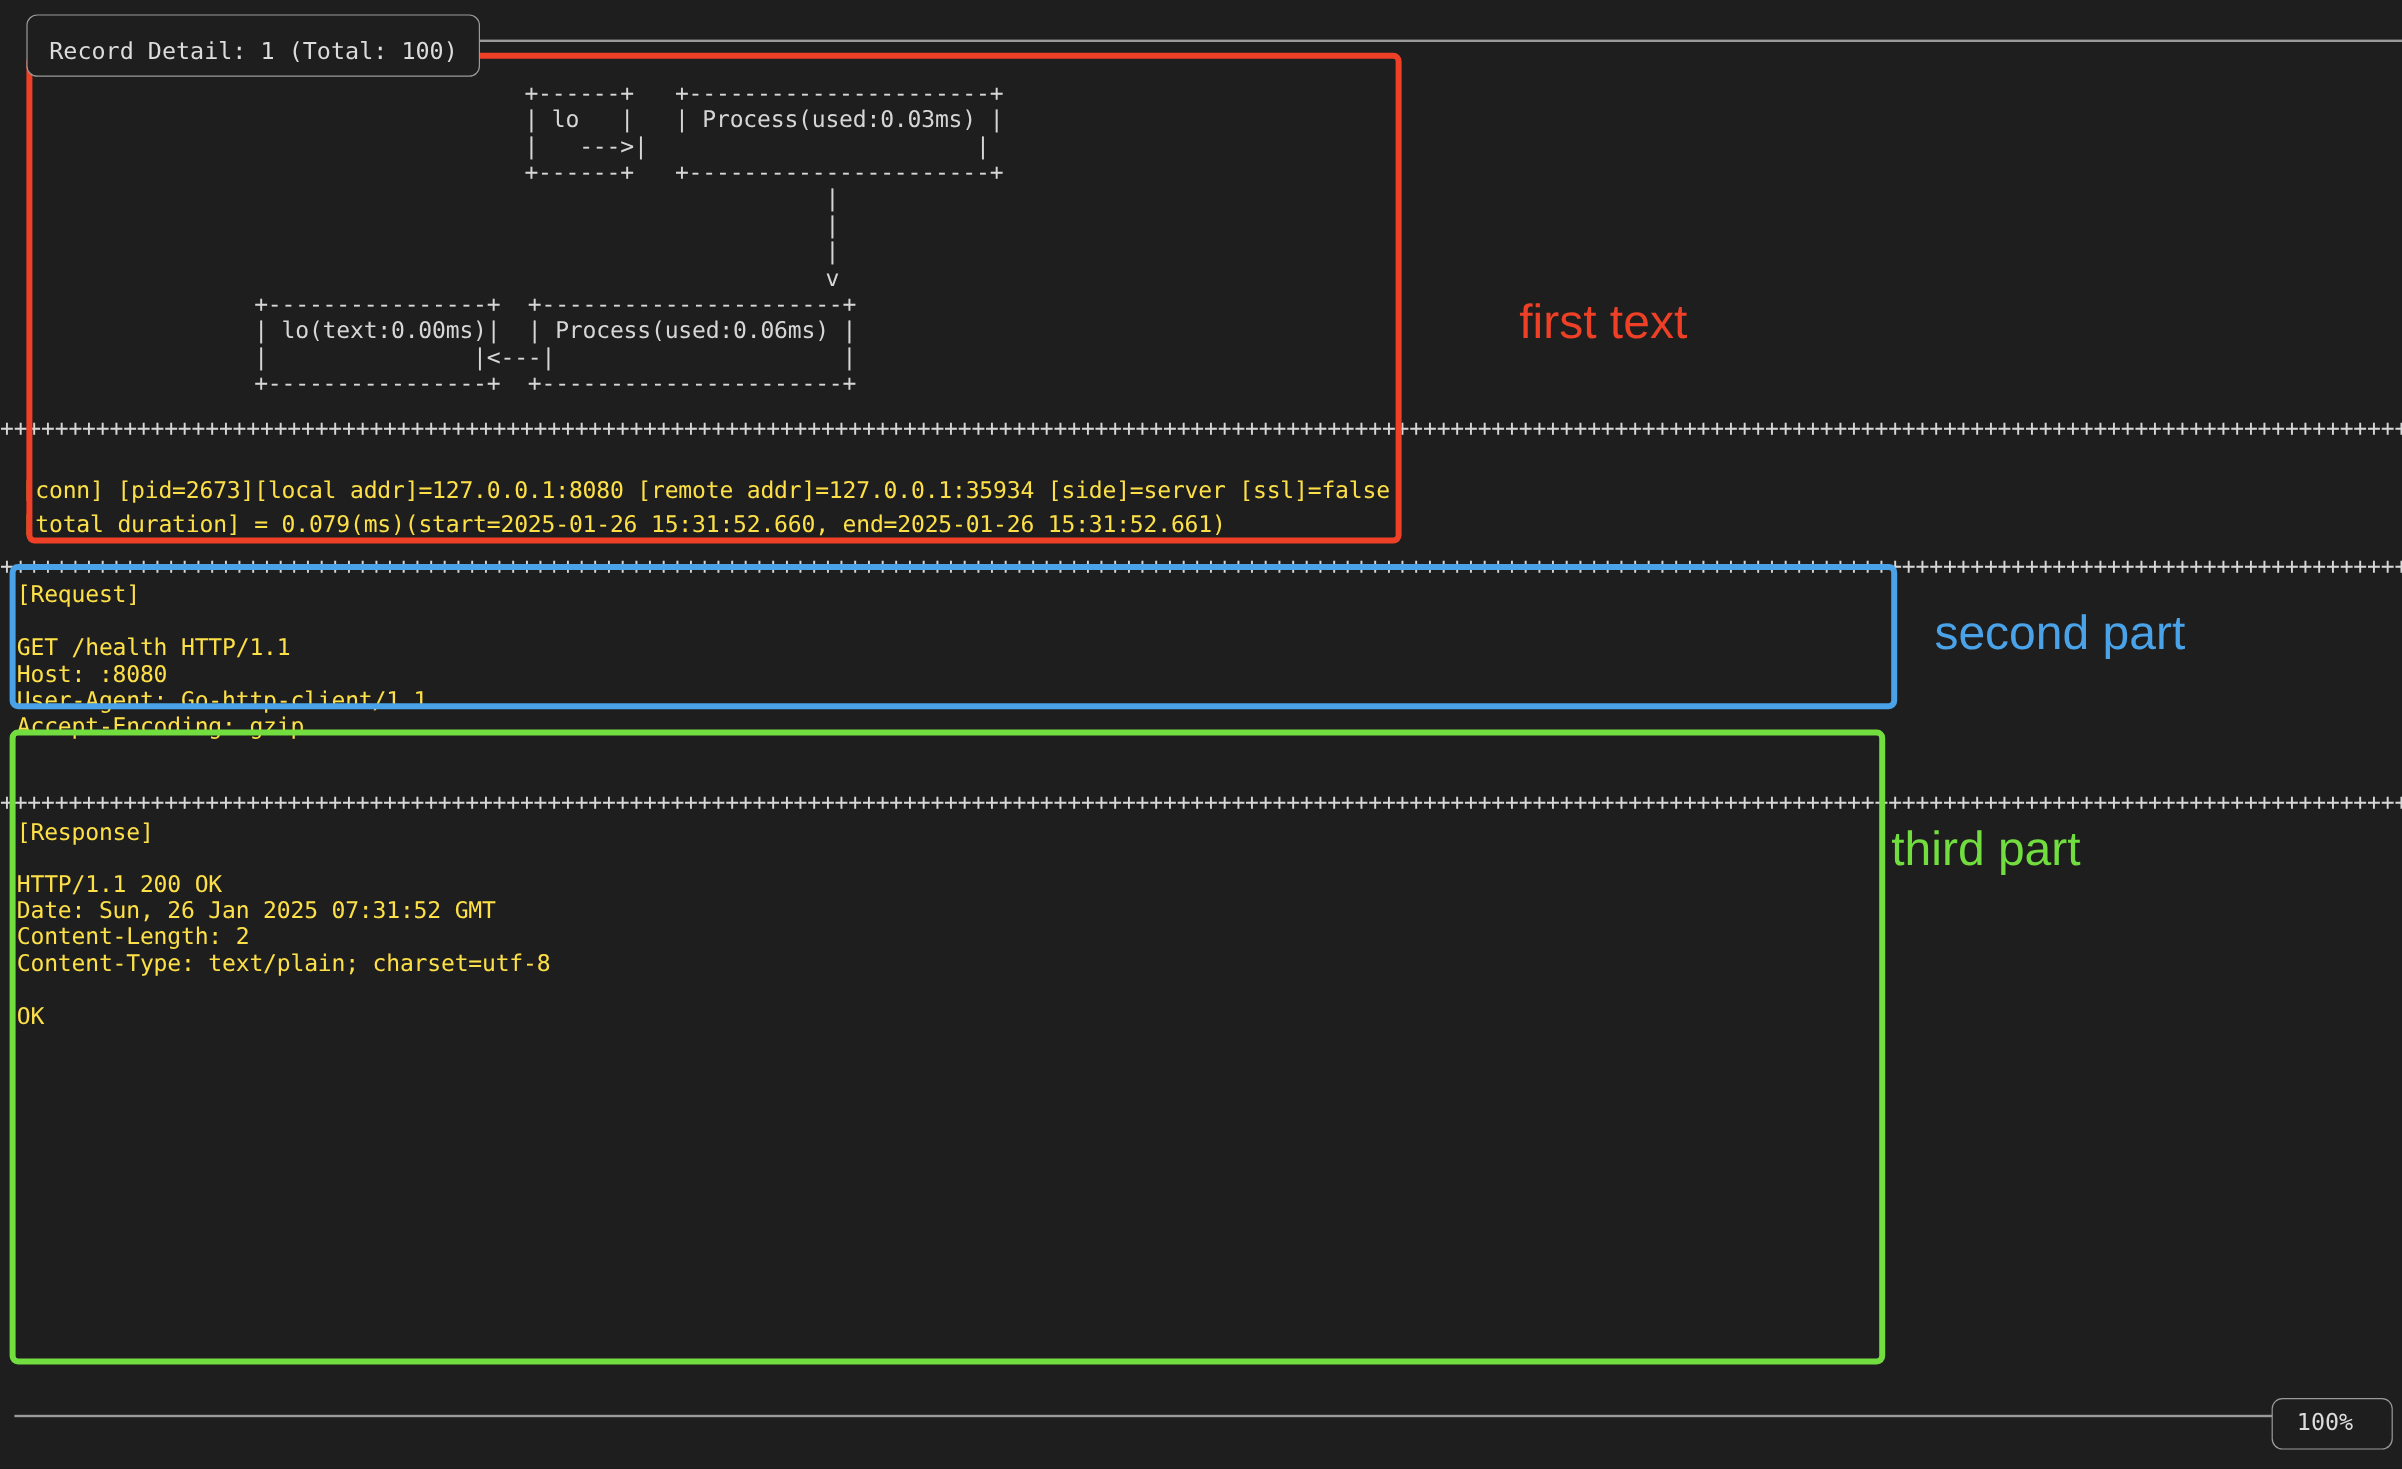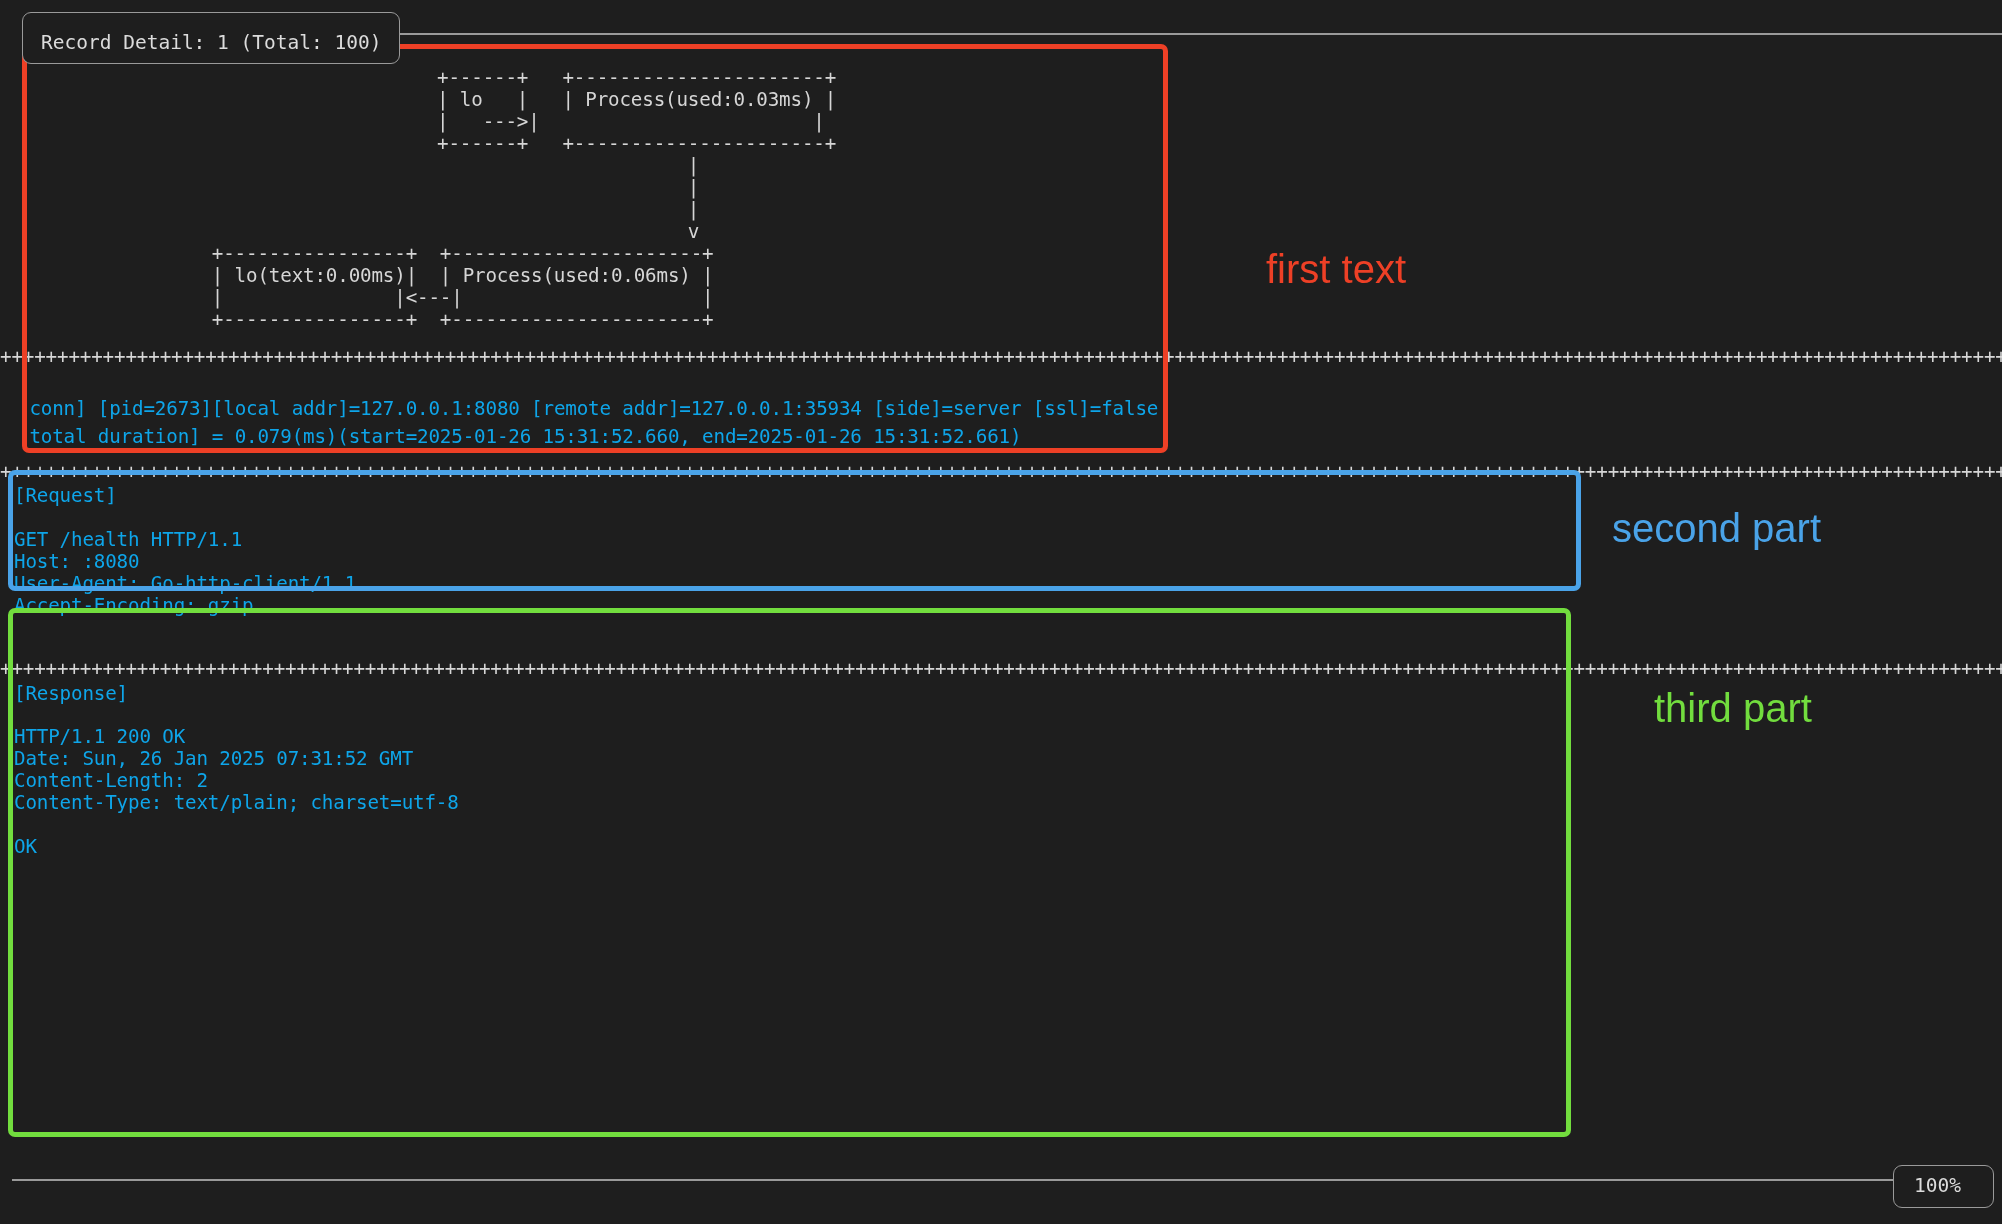--- a/index.html
+++ b/index.html
@@ -15,21 +15,21 @@
     overflow: hidden;
     font-family: "DejaVu Sans Mono", "Liberation Mono", monospace;
   }
 
   
   .term {
     position: absolute;
     left: 0;
     top: 0;
     width: 2002px;
-    color: #0ea5e9;
+    color: #fde047;
     font-family: "DejaVu Sans Mono", "Liberation Mono", monospace;
     font-size: 19.2px;
     line-height: 28.6px;
     white-space: pre;
     letter-spacing: -0.15px;
   }
 
   .ascii-block {
     position: absolute;
     white-space: pre;
@@ -175,18 +175,18 @@
   <div class="term" style="top:789px; left:14px;">Content-Type: text/plain; charset=utf-8</div>
 
   <div class="term" style="top:833px; left:14px;">OK</div>
 
   <div class="hl hl-red" style="left:22px; top:44px; width:1146px; height:409px;"></div>
   <div class="hl hl-blue" style="left:8px; top:470px; width:1573px; height:121px;"></div>
   <div class="hl hl-green" style="left:8px; top:608px; width:1563px; height:529px;"></div>
 
   <div class="anno anno-red" style="left:1266px; top:246px;">first text</div>
   <div class="anno anno-blue" style="left:1612px; top:505px;">second part</div>
-  <div class="anno anno-green" style="left:1654px; top:685px;">third part</div>
+  <div class="anno anno-green" style="left:1576px; top:685px;">third part</div>
 
   <div class="bottom-rule"></div>
   <div class="zoom-chip">100%</div>
 
 </div>
 
 </body></html>

